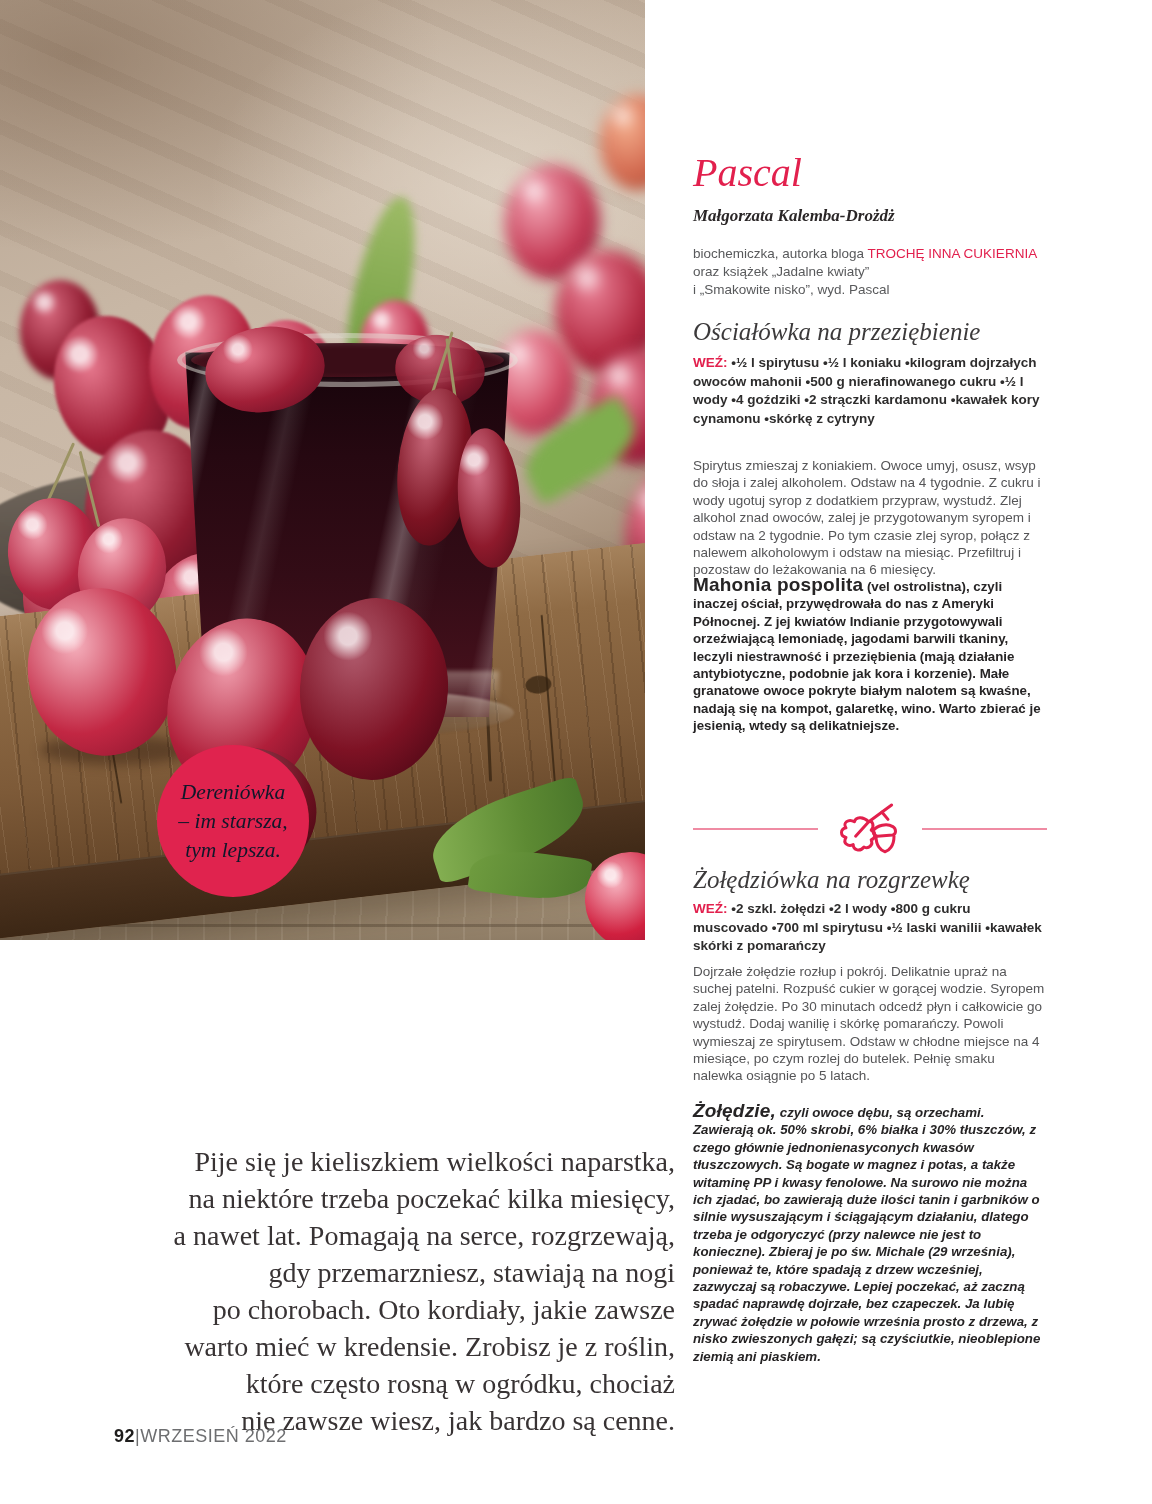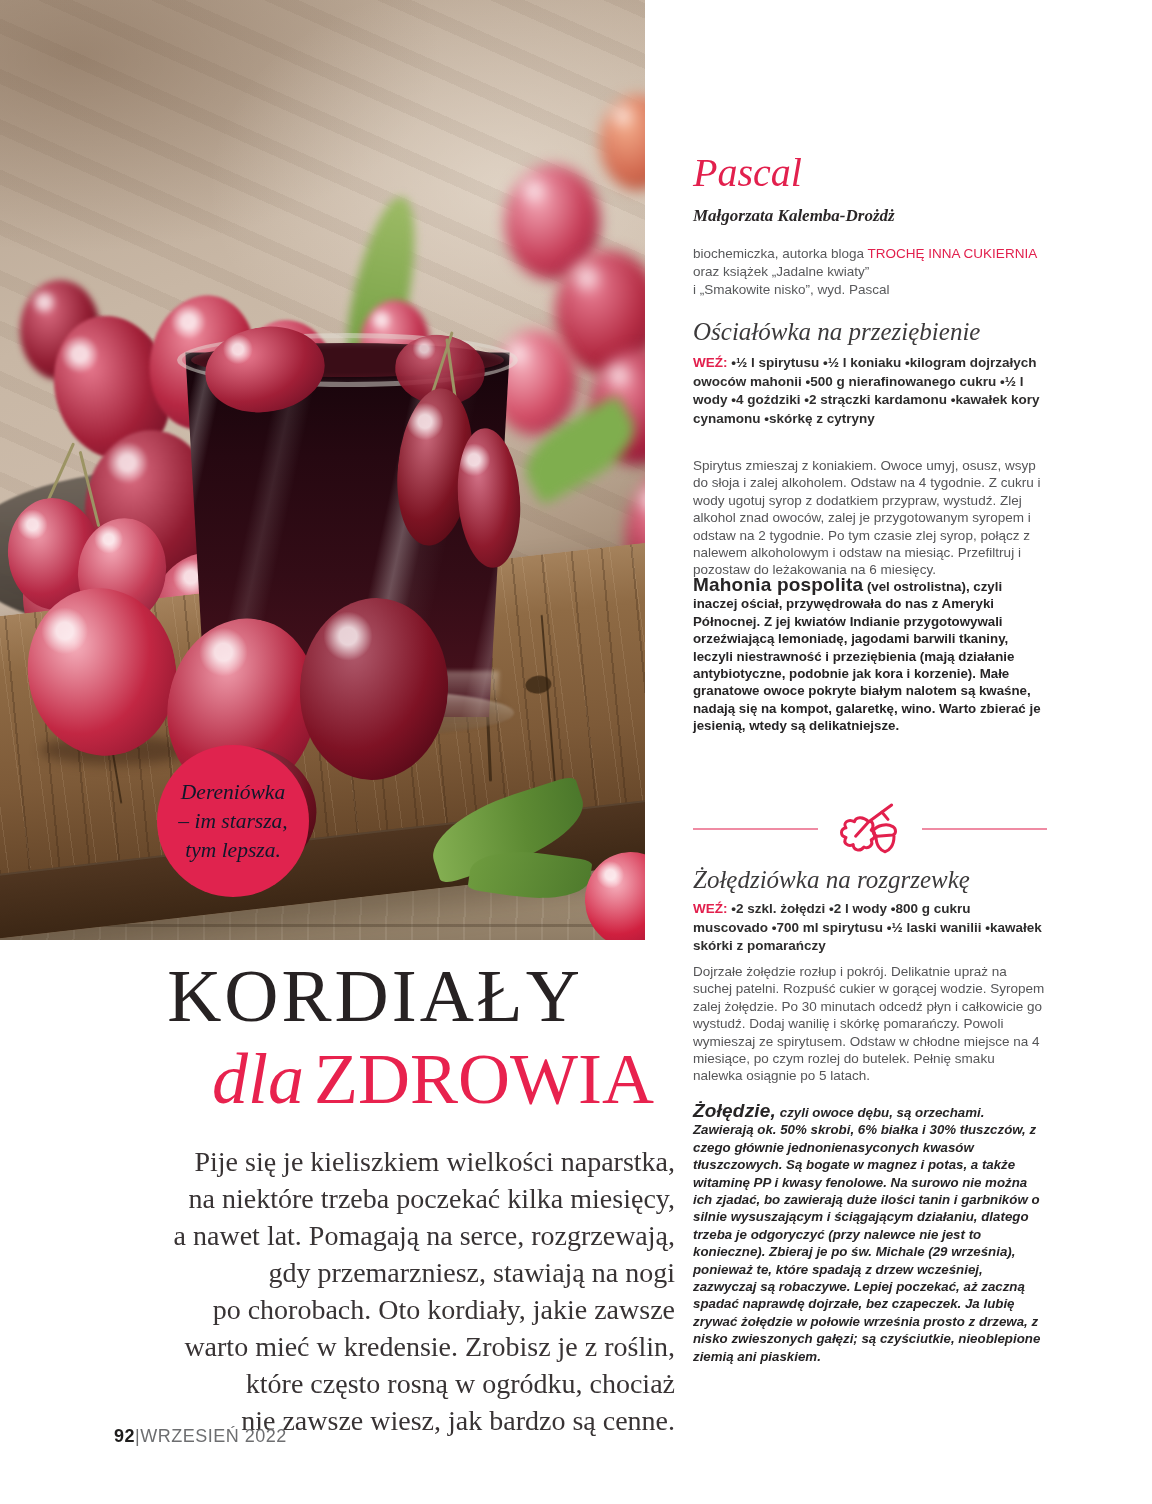--- a/index.html
+++ b/index.html
@@ -167,24 +167,20 @@
     <div class="leaf" style="left:470px;top:852px;width:120px;height:46px;transform:rotate(8deg);border-radius:60% 10% 60% 10%;background:linear-gradient(100deg,#6f9c3f,#4e7a2c);"></div>
     <div class="br" style="--c1:#f7b6c2;--c2:#d0203f;--c3:#8c1030;left:585px;top:852px;width:92px;height:96px;transform:rotate(-5deg);"></div>
 
     <div class="badge">
       <span>Dereniówka
 – im starsza,
 tym lepsza.</span>
     </div>
   </div>
 
-  <h1 class="title">
-    <span class="t1">KORDIAŁY</span>
-    <span class="t2"><em>dla</em><span>ZDROWIA</span></span>
-  </h1>
   <p class="intro">Pije się je kieliszkiem wielkości naparstka,
 na niektóre trzeba poczekać kilka miesięcy,
 a nawet lat. Pomagają na serce, rozgrzewają,
 gdy przemarzniesz, stawiają na nogi
 po chorobach. Oto kordiały, jakie zawsze
 warto mieć w kredensie. Zrobisz je z roślin,
 które często rosną w ogródku, chociaż
 nie zawsze wiesz, jak bardzo są cenne.</p>
   <div class="pagefoot">
     <b>92</b><span>|WRZESIEŃ 2022</span>

